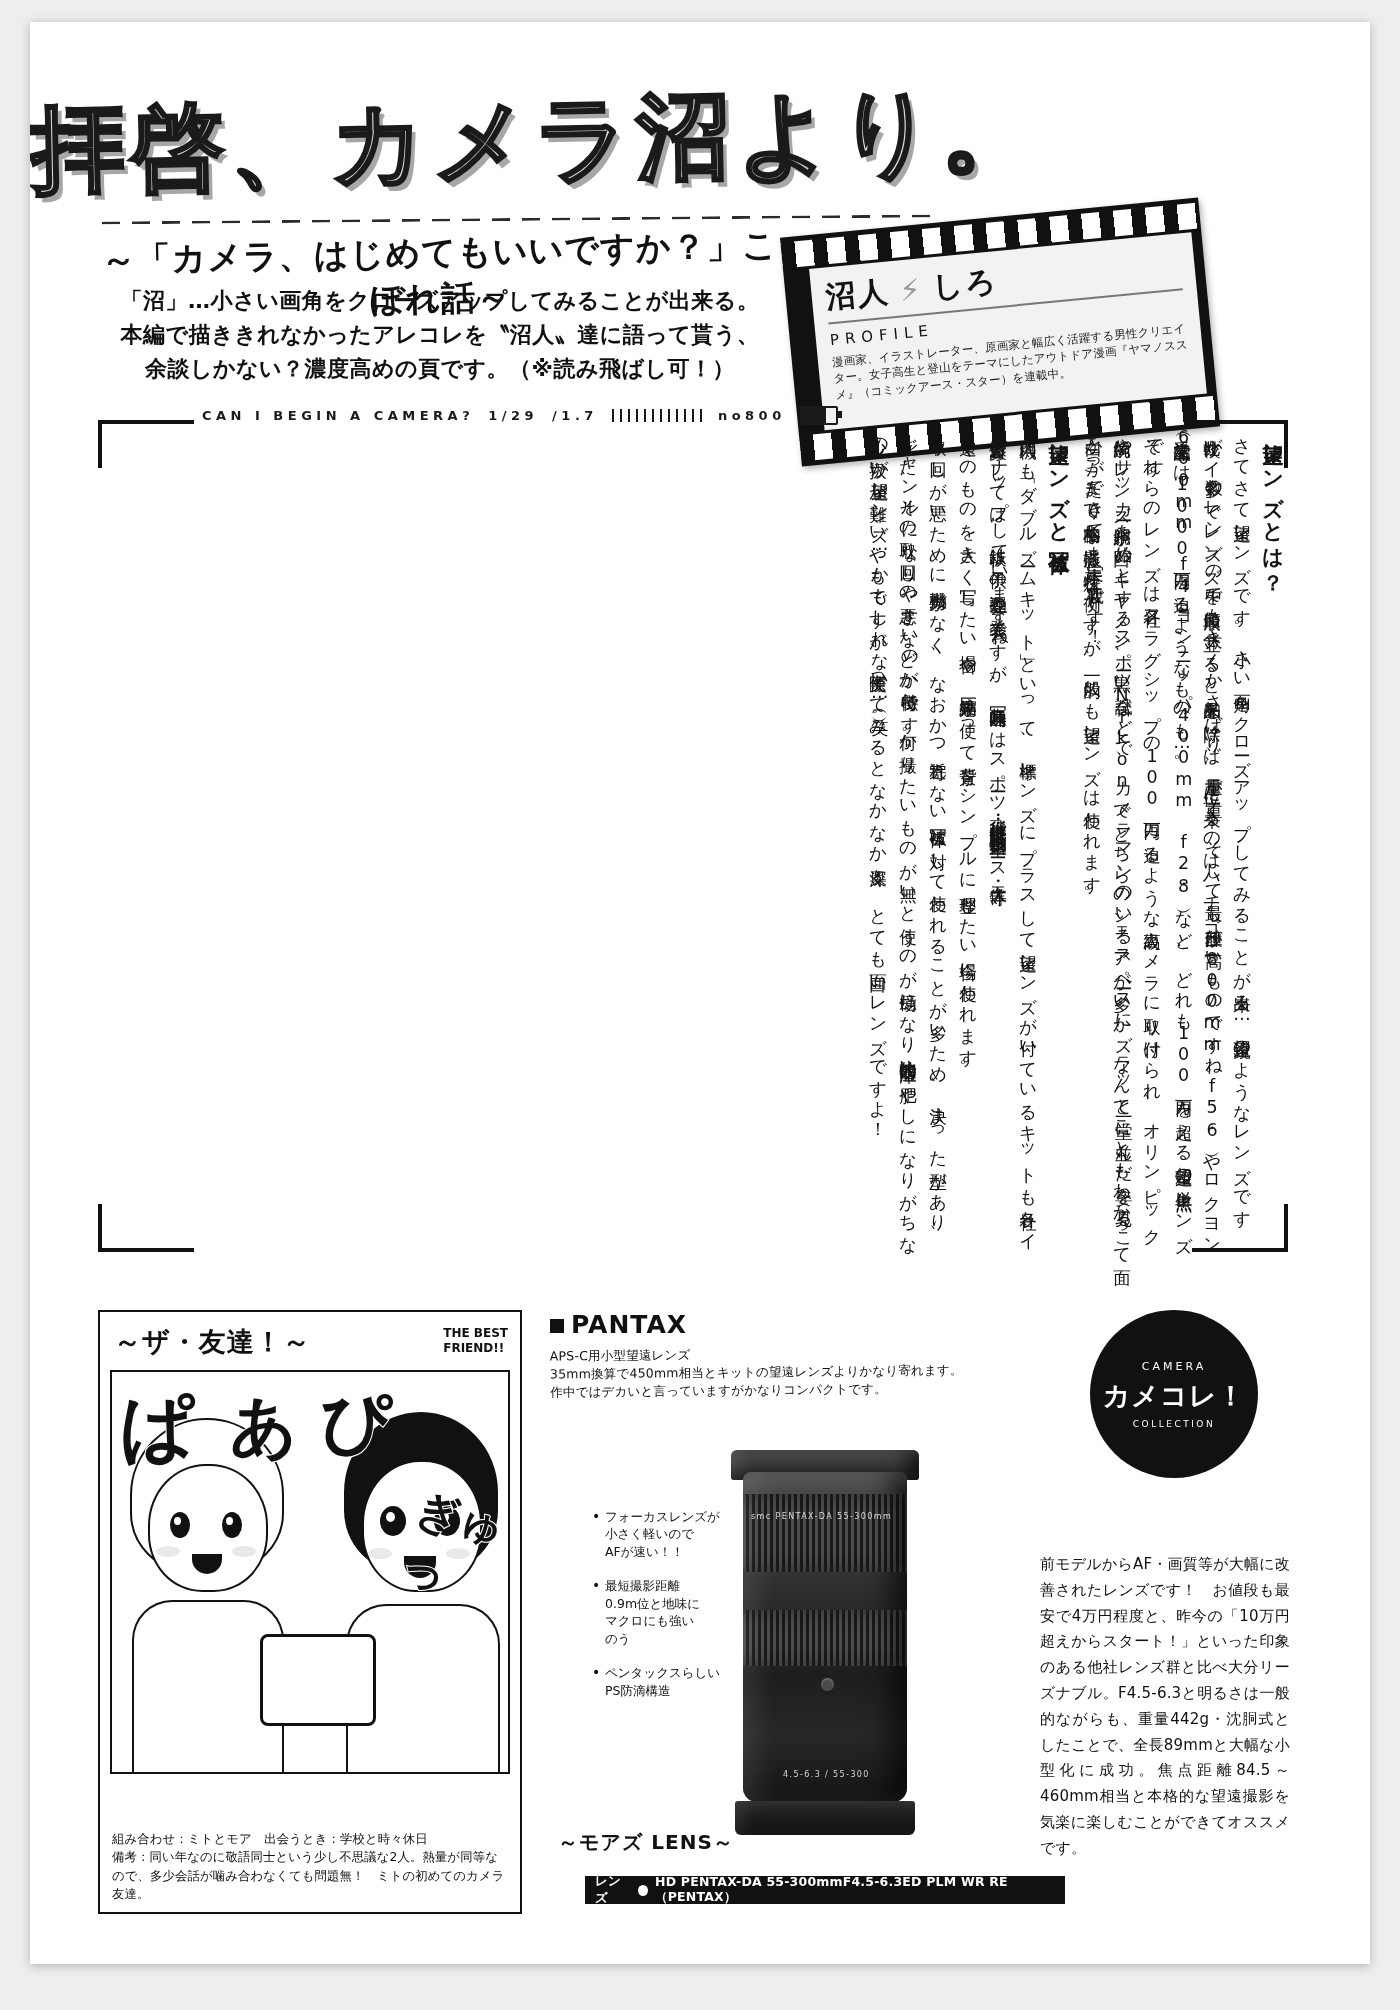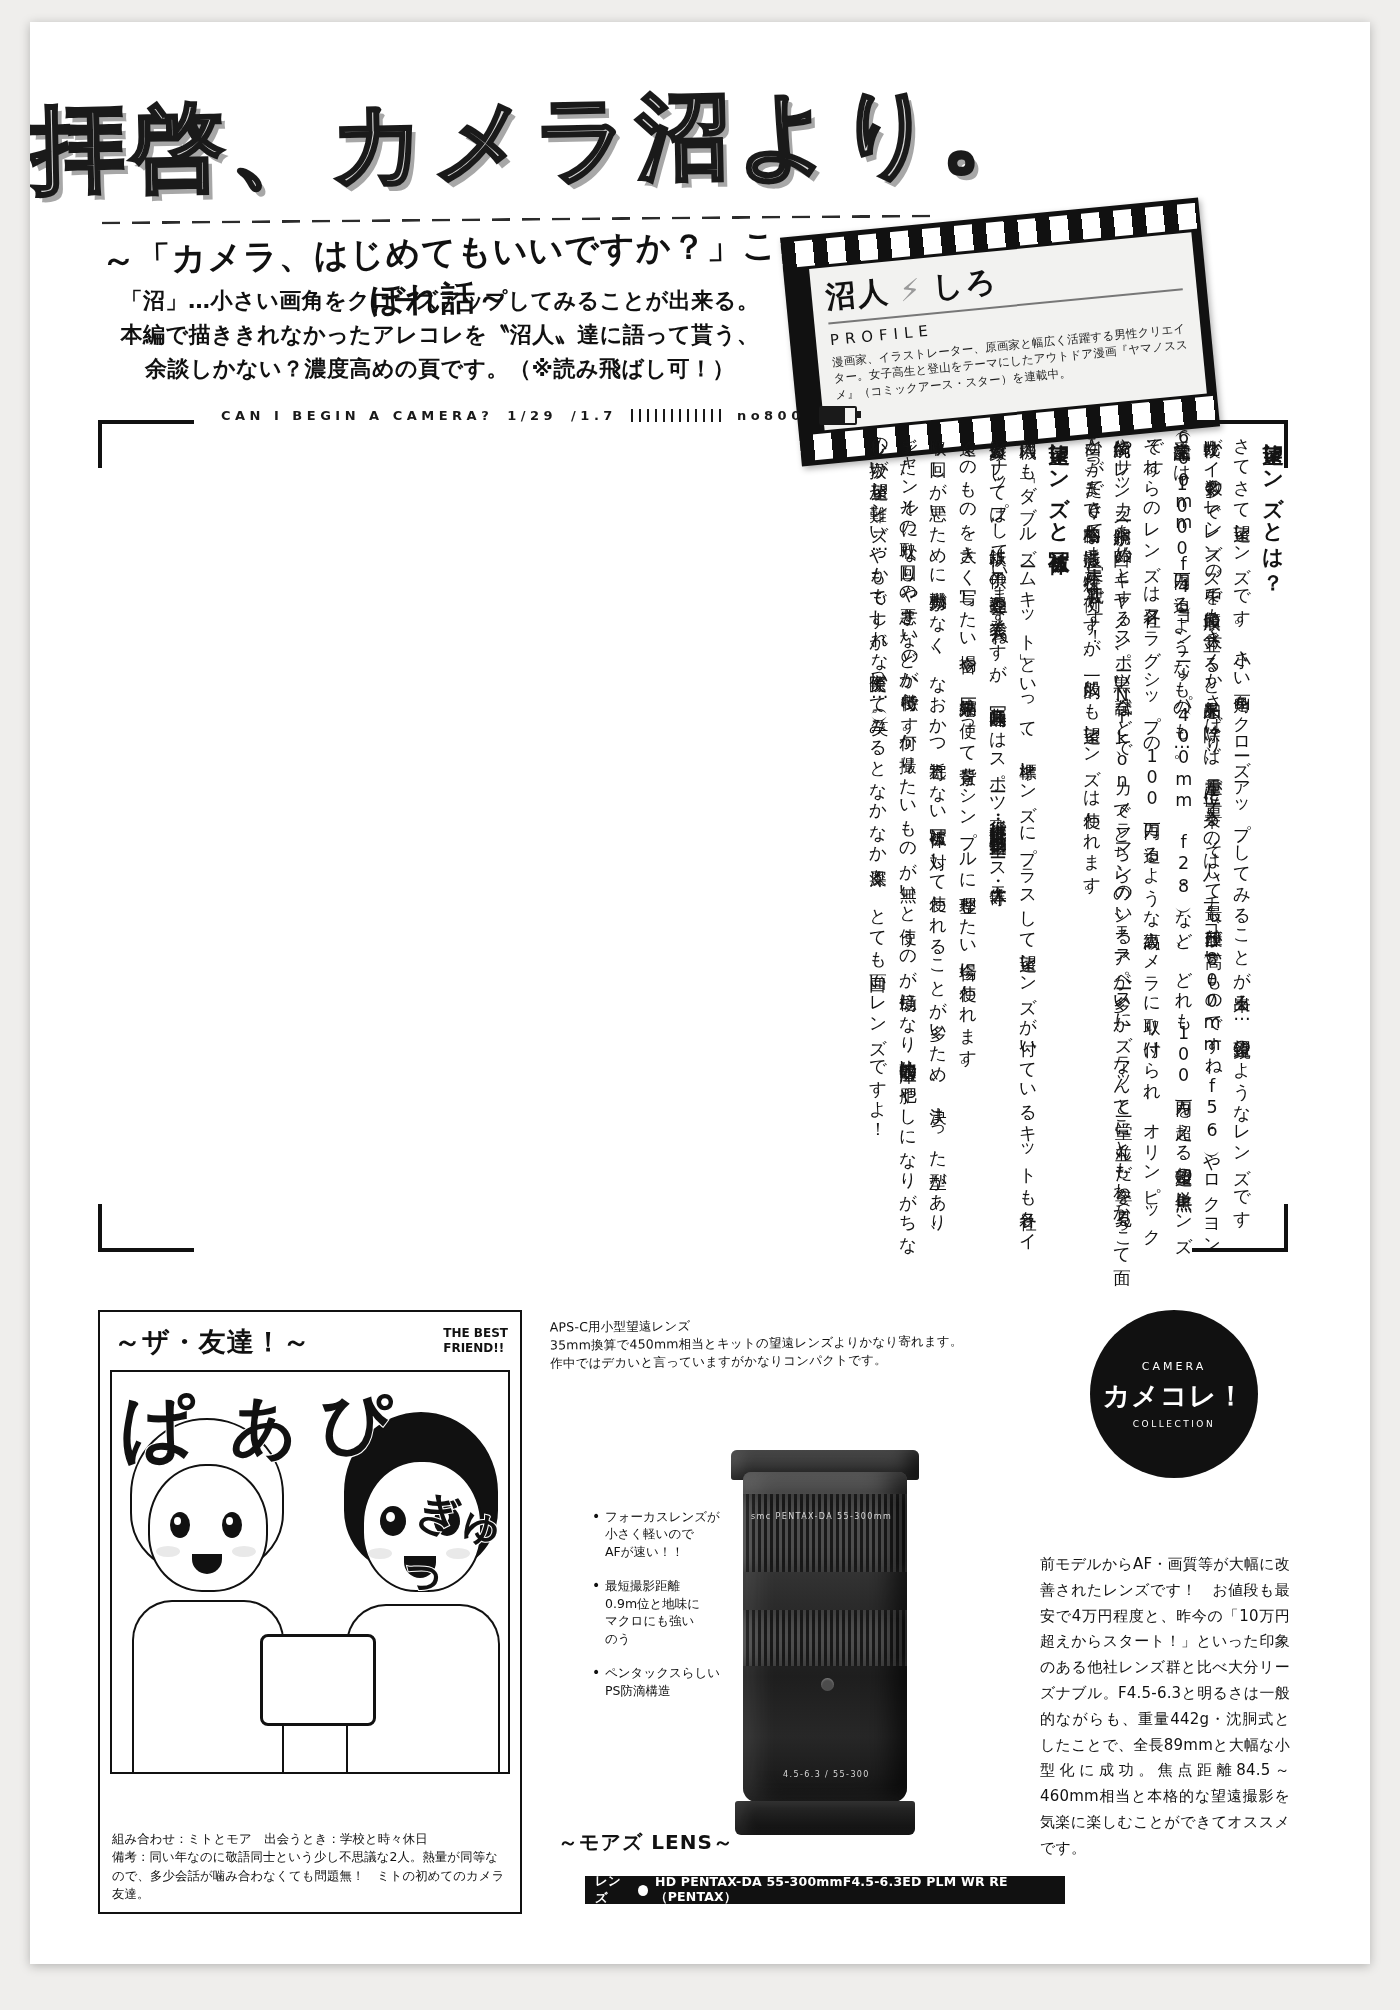--- a/index.html
+++ b/index.html
@@ -49,21 +49,21 @@
   .lead{
     position:absolute;left:60px;top:262px;width:700px;text-align:center;
     font-size:22px;font-weight:bold;line-height:1.55;color:#111;
     letter-spacing:.5px;
   }
 
   
   .datastrip{
     position:absolute;left:172px;top:382px;width:640px;height:22px;
     display:flex;align-items:center;gap:14px;
-    font-size:13px;letter-spacing:4.5px;color:#1a1a1a;font-weight:bold;margin-left:19px;
+    font-size:13px;letter-spacing:4.5px;color:#1a1a1a;font-weight:bold;
   }
   .ds-ticks{
     display:inline-block;width:92px;height:13px;
     background:repeating-linear-gradient(90deg,#1a1a1a 0 2px,transparent 2px 8px);
   }
   .battery{
     display:inline-block;width:34px;height:15px;border:2px solid #1a1a1a;border-radius:2px;
     position:relative;background:
       linear-gradient(90deg,#1a1a1a 0 72%,transparent 72% 100%);
   }
@@ -325,20 +325,23 @@
       <div class="sfx" style="left:296px;top:118px;font-size:44px;transform:rotate(14deg);">ぎゅっ</div>
     </div>
 
     <div class="manga-cap">
       <span>組み合わせ：</span><span>ミトとモア</span>　<span>出会うとき：</span><span>学校と時々休日</span><br>
       <span>備考：</span><span>同い年なのに敬語同士という少し不思議な2人。熱量が同等なので、多少会話が噛み合わなくても問題無！　ミトの初めてのカメラ友達。</span>
     </div>
   </div>
 
   <div class="lens-block">
+    <div class="lens-h">
+      <span class="sq"></span><span>PANTAX</span>
+    </div>
     <div class="hand" style="white-space:pre-line;">APS-C用小型望遠レンズ
 35mm換算で450mm相当とキットの望遠レンズよりかなり寄れます。
 作中ではデカいと言っていますがかなりコンパクトです。</div>
 
     <ul class="bullets">
       <li style="white-space:pre-line;">フォーカスレンズが
 小さく軽いので
 AFが速い！！</li>
       <li style="white-space:pre-line;">最短撮影距離
 0.9m位と地味に

